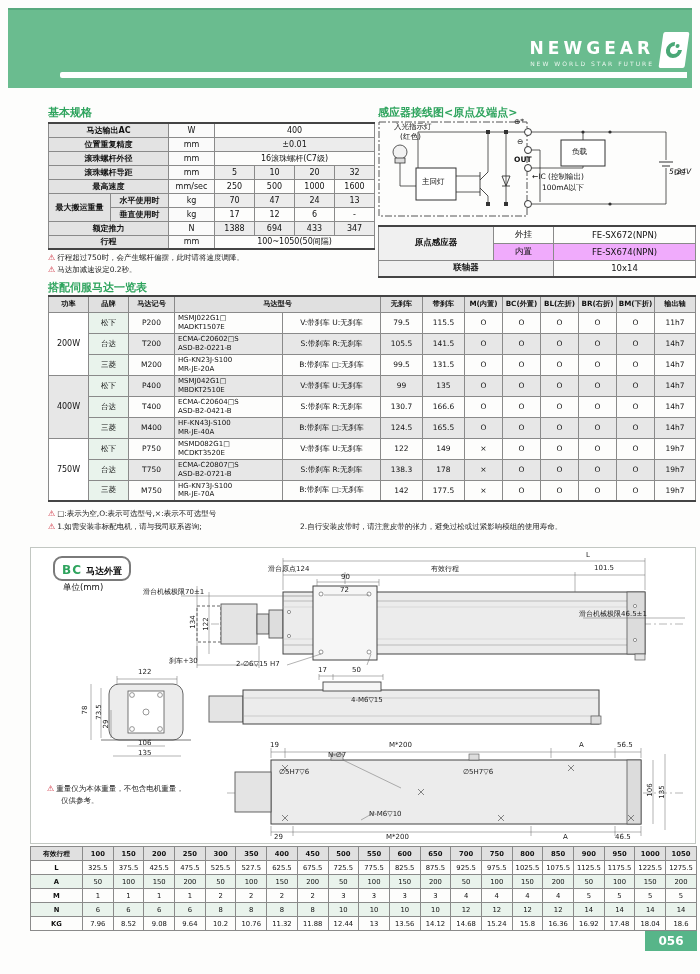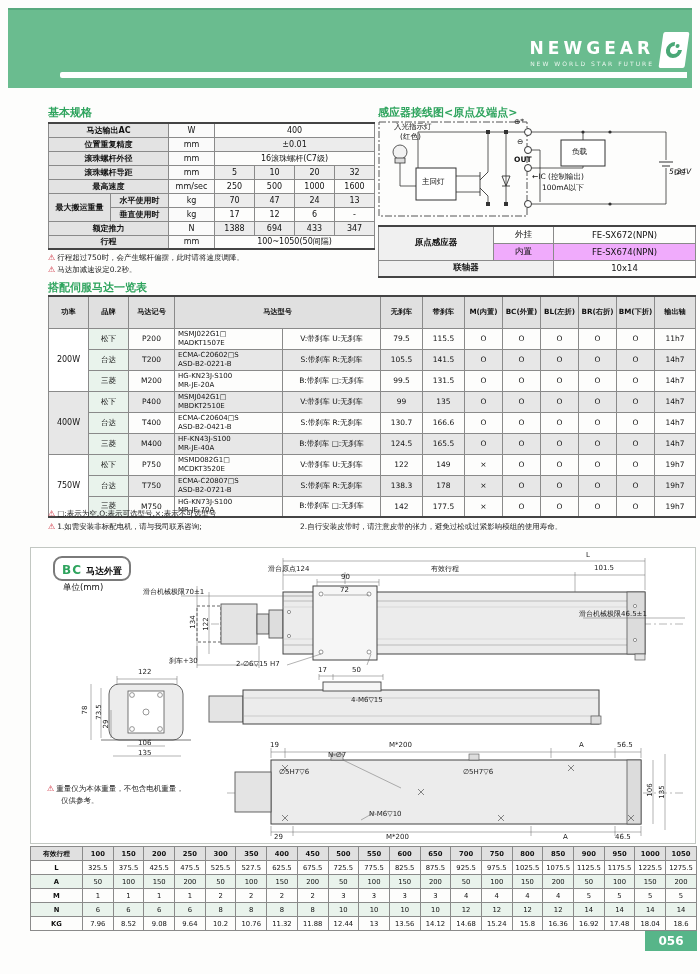--- a/index.html
+++ b/index.html
@@ -33,21 +33,21 @@
   
   .sensor-diagram { position:absolute; left:376px; top:116px; width:322px; height:106px; }
   .sensor-diagram .lbl { position:absolute; font-size:7.5px; color:#111; white-space:nowrap; }
   .sensor-table { position:absolute; left:378px; top:225px; width:317px; border-top:2px solid #444; border-bottom:2px solid #444; }
   .sensor-table td { height:17px; font-size:8.5px; }
   .sensor-table .lab { background:#f0f0f0; font-weight:bold; }
   .sensor-table .gray { background:#f0abfc; }
 
   
   .servo { position:absolute; left:48px; top:295px; width:647px; border-top:2px solid #444; border-bottom:2px solid #444; }
-  .servo th { height:32px; background:#e0e0e0; font-size:7.2px; font-weight:bold; }
+  .servo th { height:16px; background:#e0e0e0; font-size:7.2px; font-weight:bold; }
   .servo td { height:21px; font-size:7.5px; }
   .servo tbody tr:nth-child(even) td { background:#e7e7e7; }
   .servo td.pow { background:#fff; font-size:8px; }
   .servo td.brand { background:#e9f3ec !important; }
   .servo td.model { text-align:left; font-size:7px; line-height:1.2; padding-left:3px; }
 
   
   .draw { position:absolute; left:30px; top:547px; width:666px; height:297px; border:1px solid #c2c7c2; background:#fff; }
   .draw svg { position:absolute; left:0; top:0; }
   .dim { position:absolute; font-size:7px; color:#222; white-space:nowrap; }

